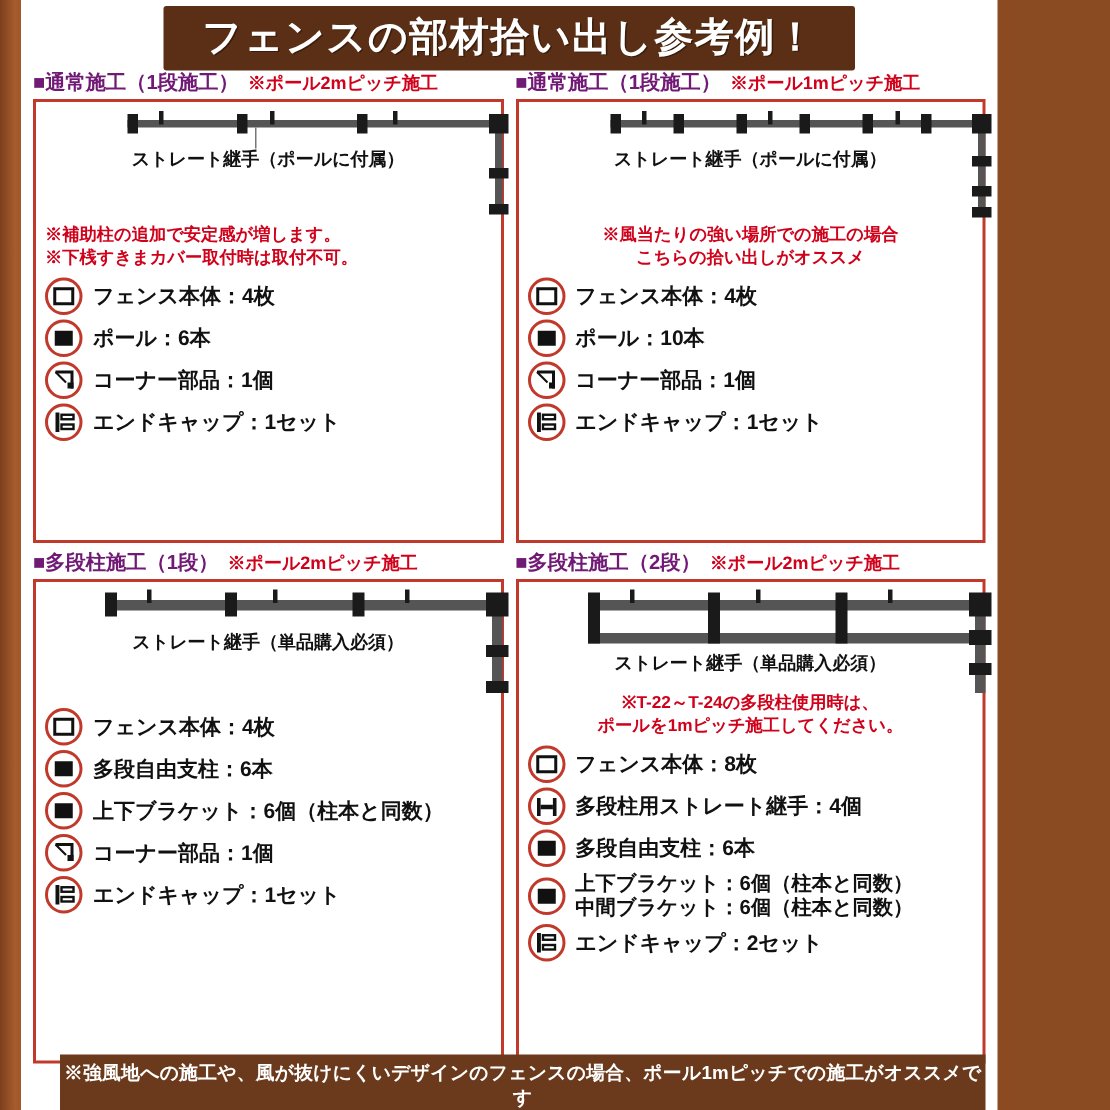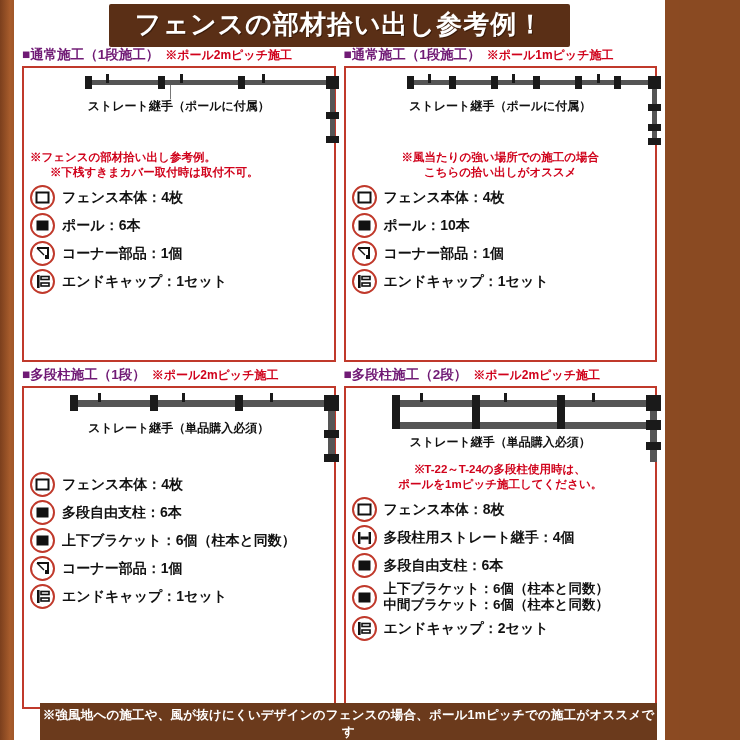--- a/index.html
+++ b/index.html
@@ -150,22 +150,22 @@
             <div class="blk" style="left:208px;top:4px;width:7px;height:13px;"></div>
             <div class="blk" style="left:296px;top:4px;width:13px;height:13px;"></div>
             <div class="blk" style="left:296px;top:40px;width:13px;height:7px;"></div>
             <div class="blk" style="left:296px;top:64px;width:13px;height:7px;"></div>
             <div class="tick" style="left:76px;top:2px;"></div>
             <div class="tick" style="left:150px;top:2px;"></div>
             <div class="tick" style="left:232px;top:2px;"></div>
             <div class="lead" style="left:140px;top:13px;width:1px;height:14px;"></div>
             <div class="note-center" style="position:absolute;left:0;right:0;top:28px;">ストレート継手（ポールに付属）</div>
           </div>
-          <div class="red-note">※フェンスの部材拾い出し参考例。</div>
-          <div class="red-note" style="margin-top:-3px;margin-left:20px;">※下桟すきまカバー取付時は取付不可。</div>
+          <div class="red-note">※補助柱の追加で安定感が増します。</div>
+          <div class="red-note" style="margin-top:-3px;">※下桟すきまカバー取付時は取付不可。</div>
           <div class="items">
             <div class="item">
               <span class="ic">
                   <svg width="15" height="13">
                     <rect x="1.5" y="1.5" width="12" height="10" fill="none" stroke="#111" stroke-width="2"></rect>
                   </svg>
                 </span>
               <span class="lbl">フェンス本体：4枚</span>
             </div>
             <div class="item">

